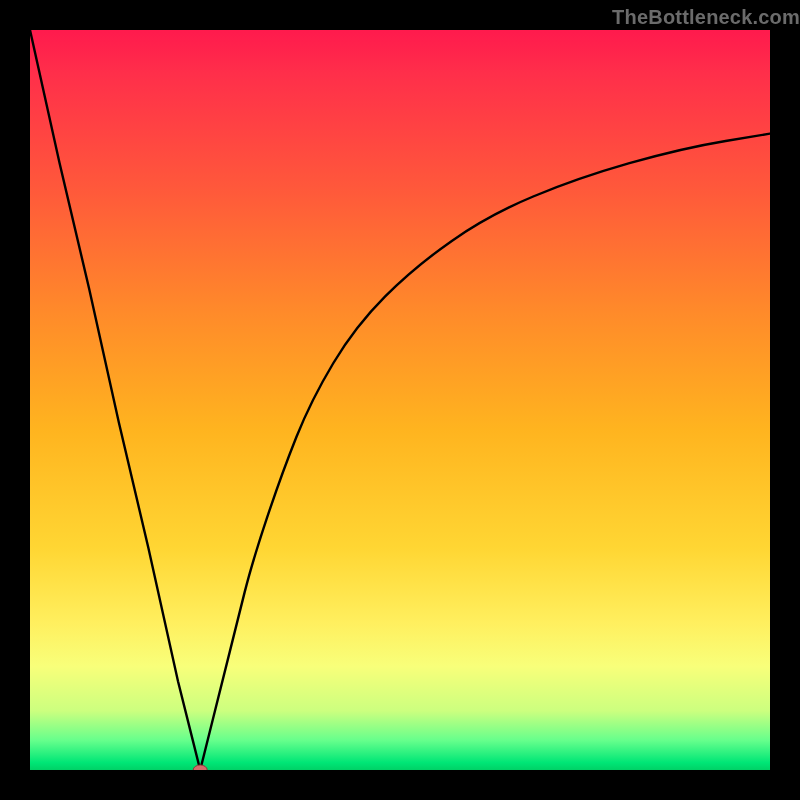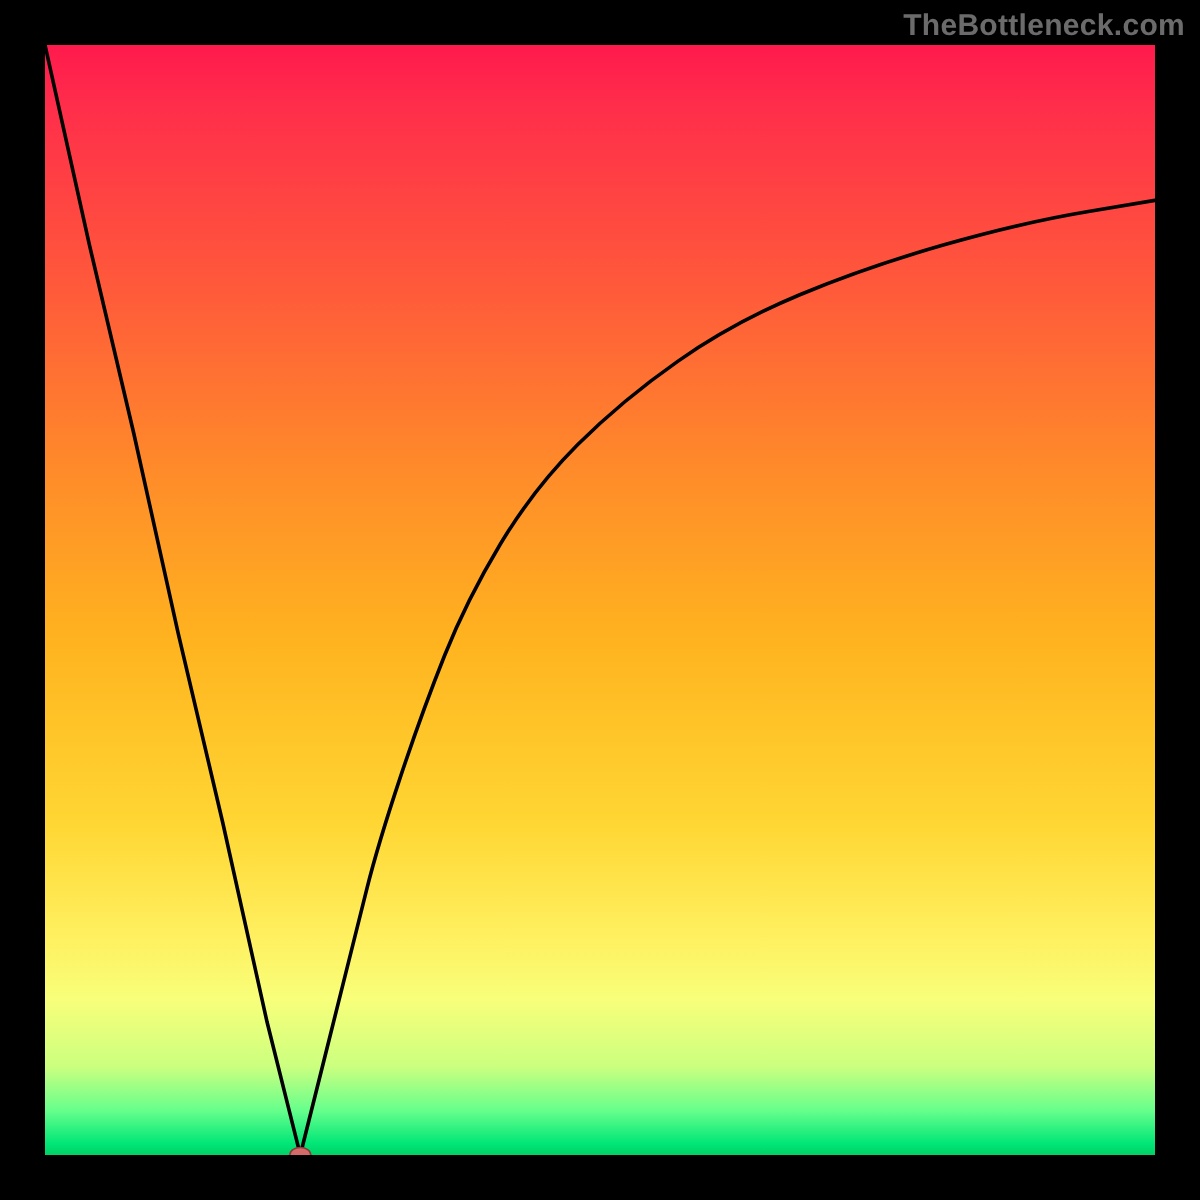--- a/index.html
+++ b/index.html
@@ -44,21 +44,21 @@
       #00d166 100%
     );
   }
   svg.line-layer {
     position: absolute;
     inset: 0;
   }
   .branding {
     position: absolute;
     top: 6px;
-    right: 10px;
+    right: 0;
     color: #6b6b6b;
     font-size: 20px;
     font-weight: 600;
     letter-spacing: 0.2px;
     user-select: none;
   }
 </style>
 </head>
 <body>
 

